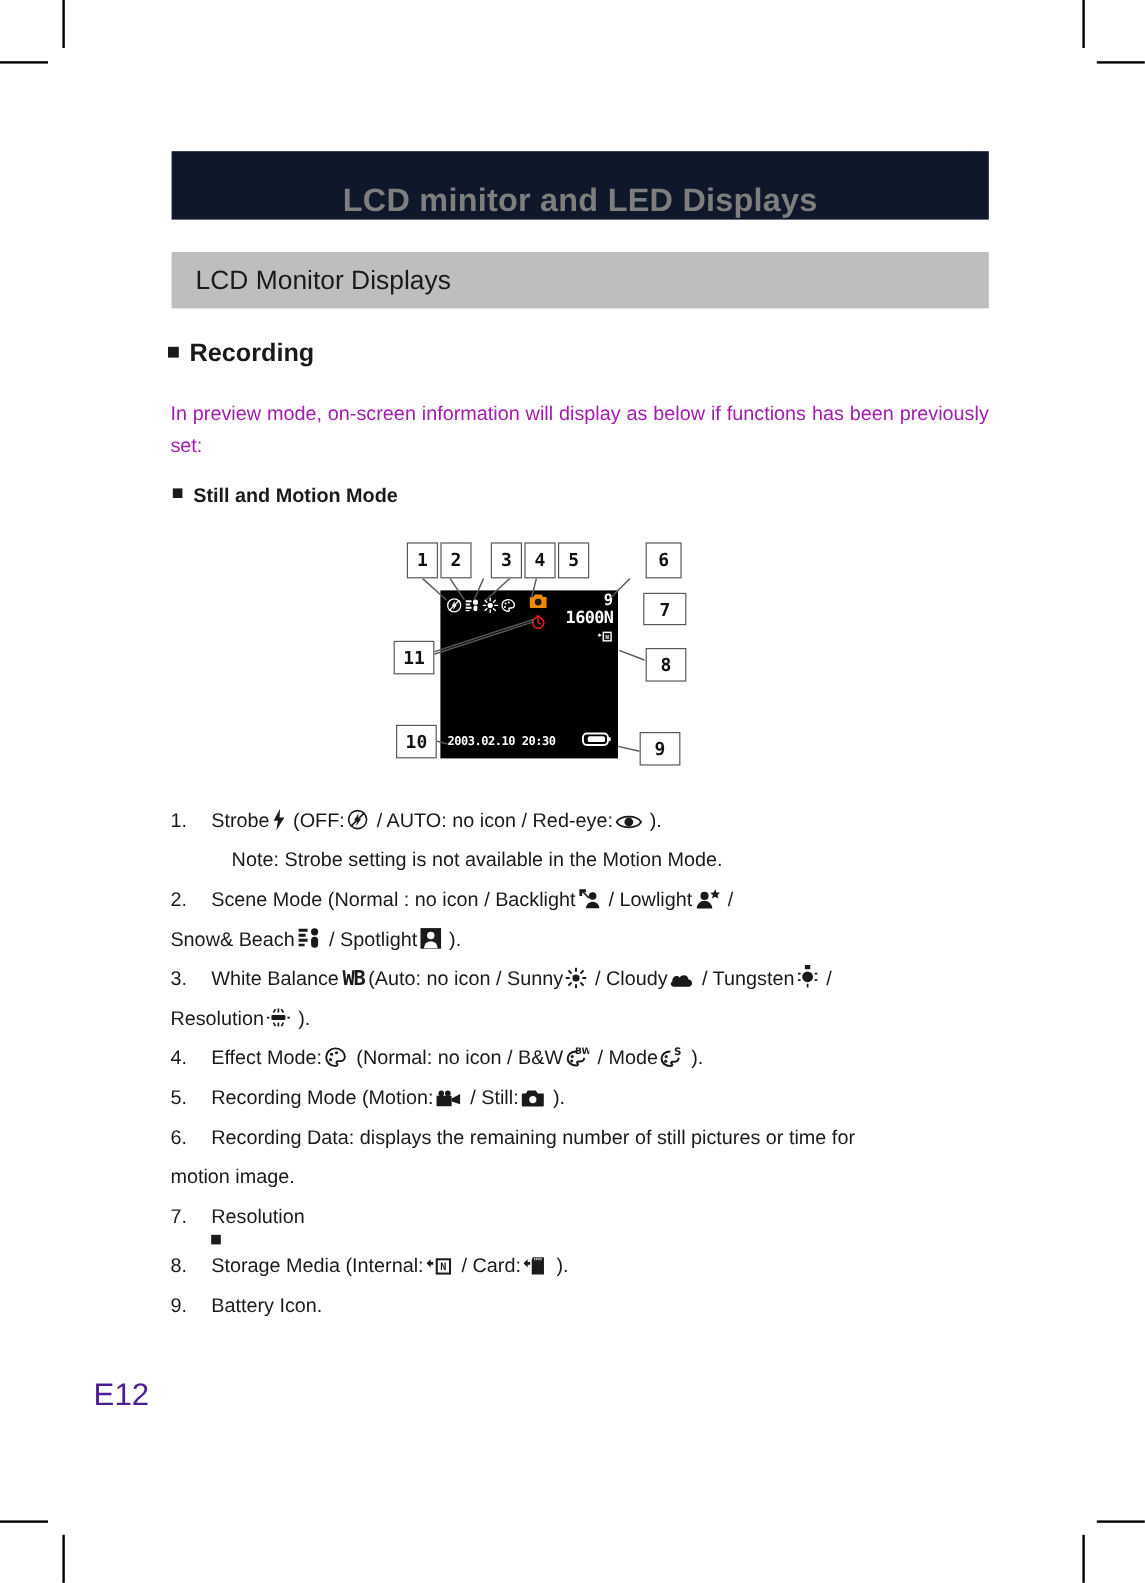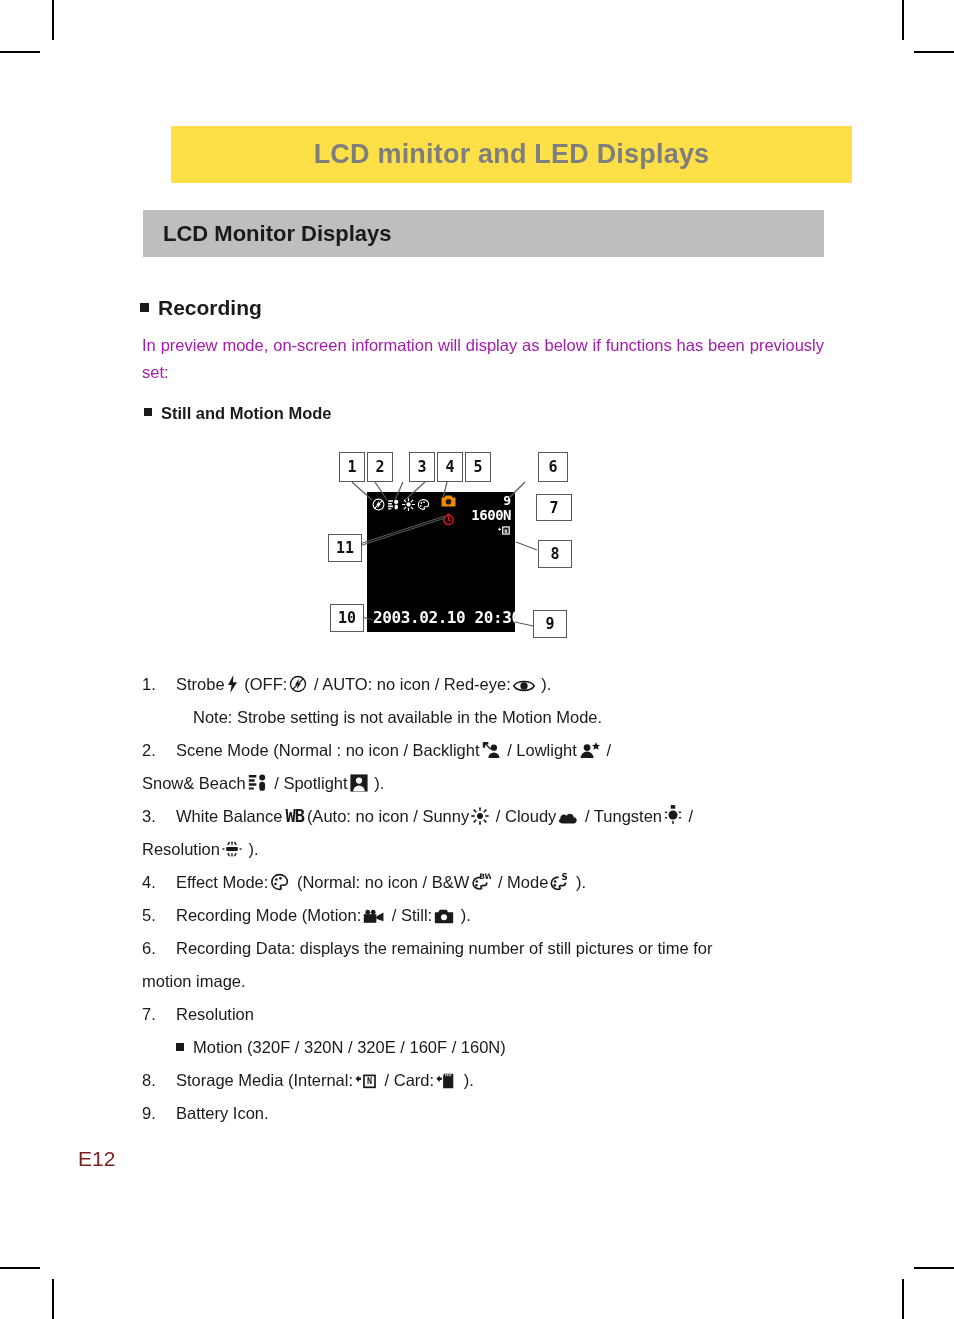--- a/index.html
+++ b/index.html
@@ -29,46 +29,45 @@
     width: 954px; height: 1319px;
   }
 
   
   .title-bar {
     position: absolute;
     left: 143px;
     top: 126px;
     width: 681px;
     height: 57px;
-    background: #fde047;
-    display: flex;
-    align-items: center;
+    background: #0f172a;
+    display: flex;
+    align-items: flex-end;
     justify-content: center;
-    margin-left: 28px;
   }
   .title-bar .title-text {
     font-size: 27px;
     font-weight: bold;
     color: #7e7e7e;
     letter-spacing: 0.2px;
   }
 
   .subtitle-bar {
     position: absolute;
     left: 143px;
     top: 210px;
     width: 681px;
     height: 47px;
     background: #bebebe;
     display: flex;
     align-items: center;
   }
   .subtitle-bar .subtitle-text {
     font-size: 22px;
-    font-weight: bold;
+    font-weight: normal;
     color: #1a1a1a;
     margin-left: 20px;
   }
 
   
   .section-head {
     position: absolute;
     left: 140px;
     font-size: 21px;
     font-weight: bold;
@@ -80,21 +79,21 @@
     display: inline-block;
     background: #1a1a1a;
     margin-right: 9px;
     position: relative;
     top: -3px;
   }
   .sq.lg { width: 9px; height: 9px; }
   .sq.sm { width: 8px; height: 8px; }
   .sq.xs { width: 8px; height: 8px; top: -2px; }
 
-  #recording-head { top: 296px; justify-content: space-between; }
+  #recording-head { top: 283px; justify-content: space-between; }
 
   .intro-para {
     position: absolute;
     left: 142px;
     top: 315px;
     width: 682px;
     font-size: 16.5px;
     line-height: 27px;
     text-align: justify;
     text-align-last: left;
@@ -164,21 +163,21 @@
     left: 6px;
     bottom: 5px;
     right: 6px;
     display: flex;
     align-items: center;
     justify-content: space-between;
   }
   .lcd-date {
     color: #fff;
     font-family: "DejaVu Sans Mono", monospace;
-    font-size: 16px;
+    font-size: 10px;
     font-weight: bold;
     letter-spacing: -0.4px;
   }
 
   
   .callout {
     position: absolute;
     border: 1.6px solid #595959;
     background: #fff;
     display: flex;
@@ -234,22 +233,22 @@
     font-size: 17px;
     letter-spacing: -1px;
     margin: 0 3px;
   }
 
   
   .page-num {
     position: absolute;
     left: 78px;
     top: 1147px;
-    font-size: 21px;
-    color: #7f1d1d;
+    font-size: 26px;
+    color: #4c1d95;
   }
 </style>
 </head>
 <body>
 
 <div class="page">
 
   <div class="crop v" style="left:52px; top:0; height:40px;"></div>
   <div class="crop h" style="left:0; top:51px; width:40px;"></div>
   <div class="crop v" style="left:902px; top:0; height:40px;"></div>
@@ -545,21 +544,20 @@
       <span class="body">Recording Data: displays the remaining number of still pictures or time for</span>
     </div>
     <div class="cont">motion image.</div>
 
     <div class="li">
       <span class="num">7.</span>
       <span class="body">Resolution</span>
     </div>
     <div class="sub-li">
       <span class="sq xs"></span>
-      <span>Motion (320F / 320N / 320E / 160F / 160N)</span>
     </div>
 
     <div class="li">
       <span class="num">8.</span>
       <span class="body">
         <span>Storage Media (Internal:</span><span class="ic"><svg width="23" height="17" viewBox="0 0 26 20">
               <path d="M0 8 l4-4 v2.6 h2.5 v2.8 h-2.5 v2.6 z" fill="#1a1a1a"></path>
               <rect x="9" y="3" width="15" height="16" fill="#1a1a1a"></rect>
               <rect x="11" y="5" width="11" height="12" fill="#fff"></rect>
               <text x="16.5" y="14.5" font-size="10" fill="#1a1a1a" text-anchor="middle" font-family="DejaVu Sans Mono, monospace" font-weight="bold">N</text>

